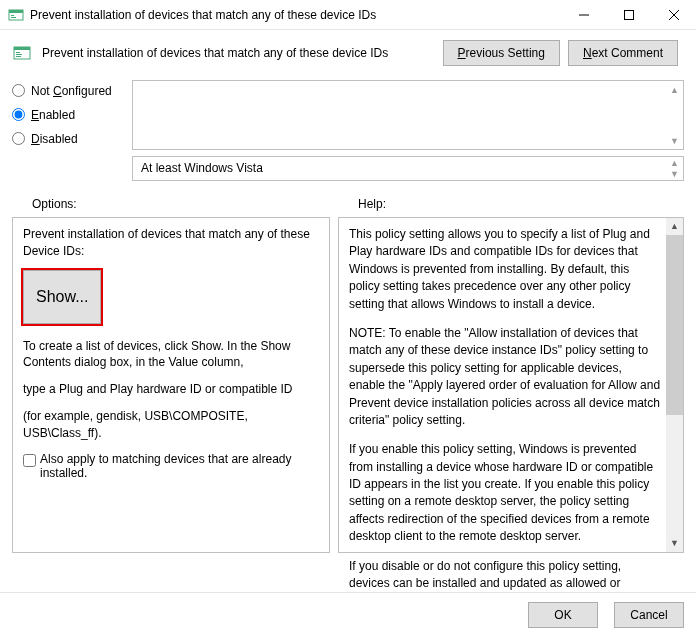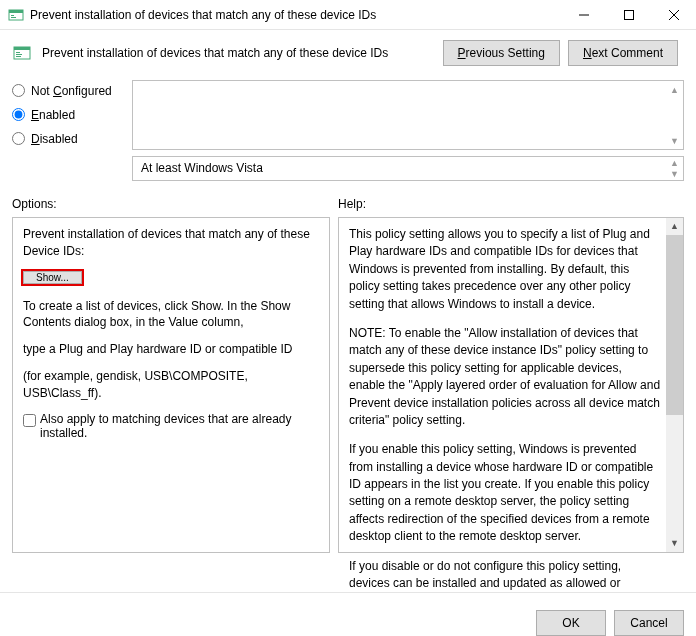--- a/index.html
+++ b/index.html
@@ -73,64 +73,65 @@
       margin-top: 6px;
       position: relative;
       background: #fff;
     }
     .scroll-arrows { position: absolute; right: 0; top: 0; bottom: 0; width: 17px; display: flex; flex-direction: column; justify-content: space-between; }
     .scroll-arrow { width: 17px; height: 17px; display: flex; align-items: center; justify-content: center; color: #999; font-size: 9px; }
     .section-labels {
       display: flex;
       padding: 6px 12px 6px 12px;
       margin-top: 6px;
+      margin-left: 20px;
     }
     .section-labels .opt-label { width: 326px; }
     .panels {
       display: flex;
       padding: 0 12px;
       gap: 8px;
     }
     .panel {
       border: 1px solid #c0c0c0;
       padding: 8px 10px;
       height: 336px;
       background: #fff;
     }
     .options-panel { width: 318px; }
     .help-panel { flex: 1; position: relative; padding-right: 22px; line-height: 1.45; }
     .options-panel p { margin-bottom: 10px; line-height: 1.4; }
     .show-btn {
       display: inline-block;
       background: #e1e1e1;
       border: 1px solid #adadad;
-      padding: 0 12px;
+      padding: 17px 12px;
       font-family: inherit;
-      font-size: 10px;
+      font-size: 16px;
       cursor: pointer;
       outline: 2px solid #e00000;
       outline-offset: 0;
       margin-bottom: 14px;
     }
     .chk-row { display: flex; align-items: flex-start; gap: 4px; margin-top: 8px; }
     .chk-row input { margin-top: 2px; }
     .help-panel p { margin-bottom: 12px; }
     .help-scroll { position: absolute; right: 0; top: 0; bottom: 0; width: 17px; background: #f0f0f0; }
     .help-scroll .thumb { position: absolute; top: 17px; left: 0; right: 0; height: 180px; background: #cdcdcd; }
     .help-scroll .sa { position: absolute; width: 17px; height: 17px; display: flex; align-items: center; justify-content: center; font-size: 9px; color: #555; }
     .help-scroll .sa.top { top: 0; }
     .help-scroll .sa.bot { bottom: 0; }
     .footer {
       position: absolute;
       bottom: 0; left: 0; right: 0;
       height: 44px;
       display: flex;
-      align-items: flex-end;
+      align-items: center;
       justify-content: flex-end;
-      gap: 8px;
+      gap: 16px;
       padding: 0 12px;
       border-top: 1px solid #e5e5e5;
       background: #fff;
     }
     .icon svg { width: 100%; height: 100%; }
   </style>
 </head>
 <body>
 
 <div class="titlebar">

